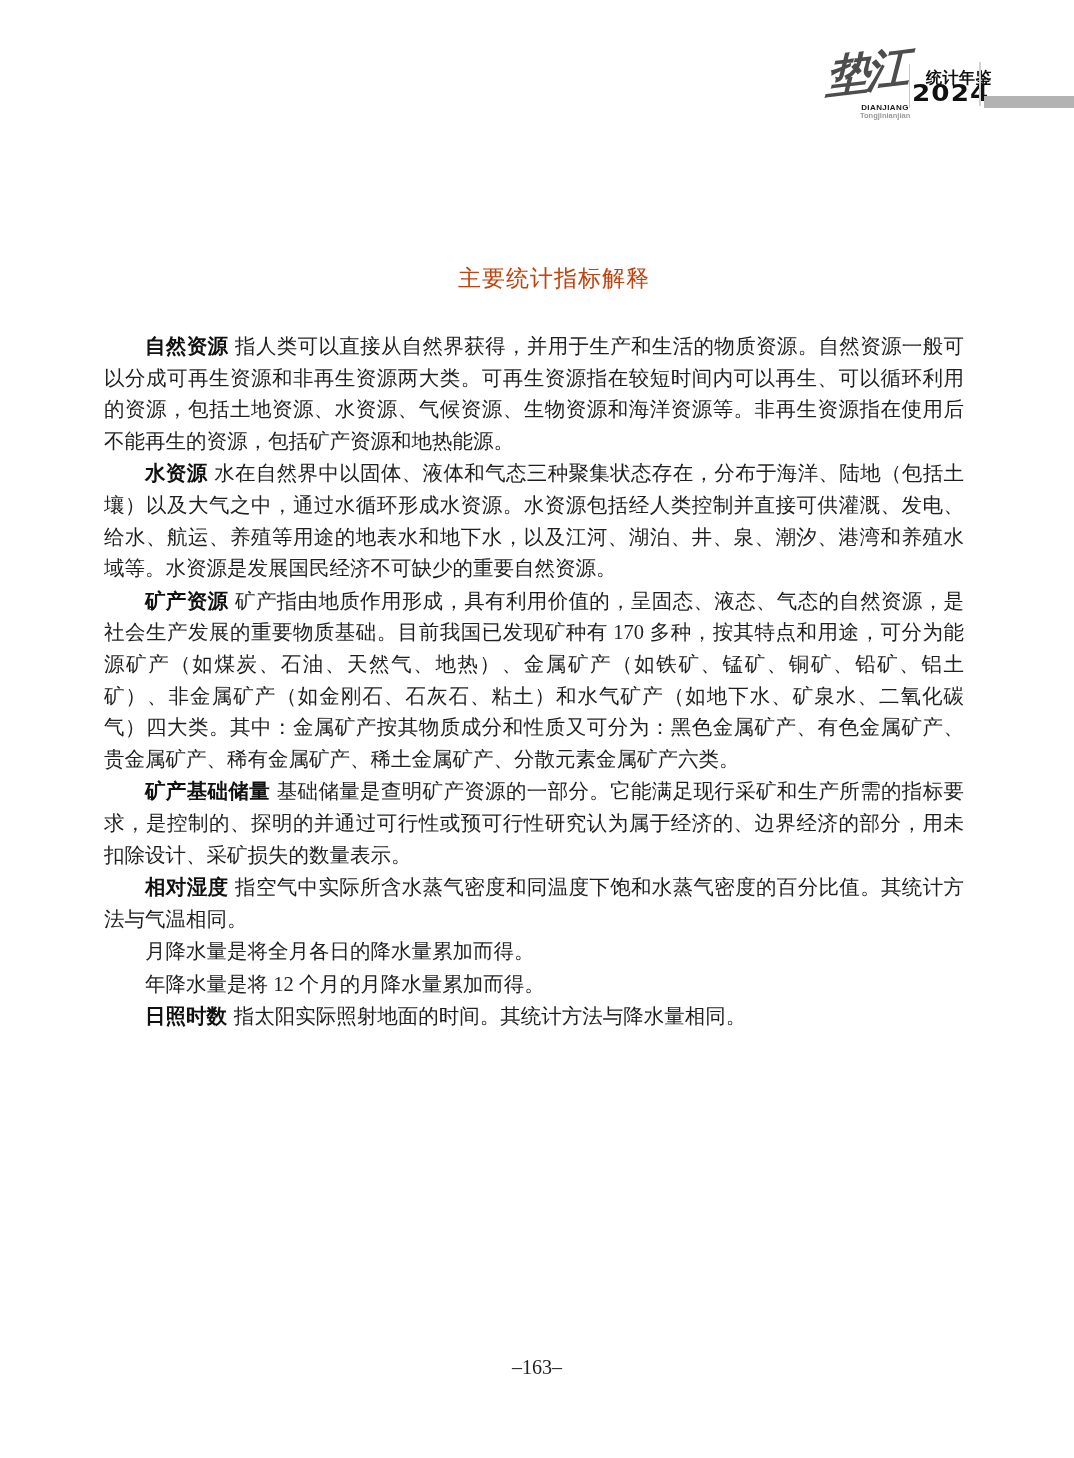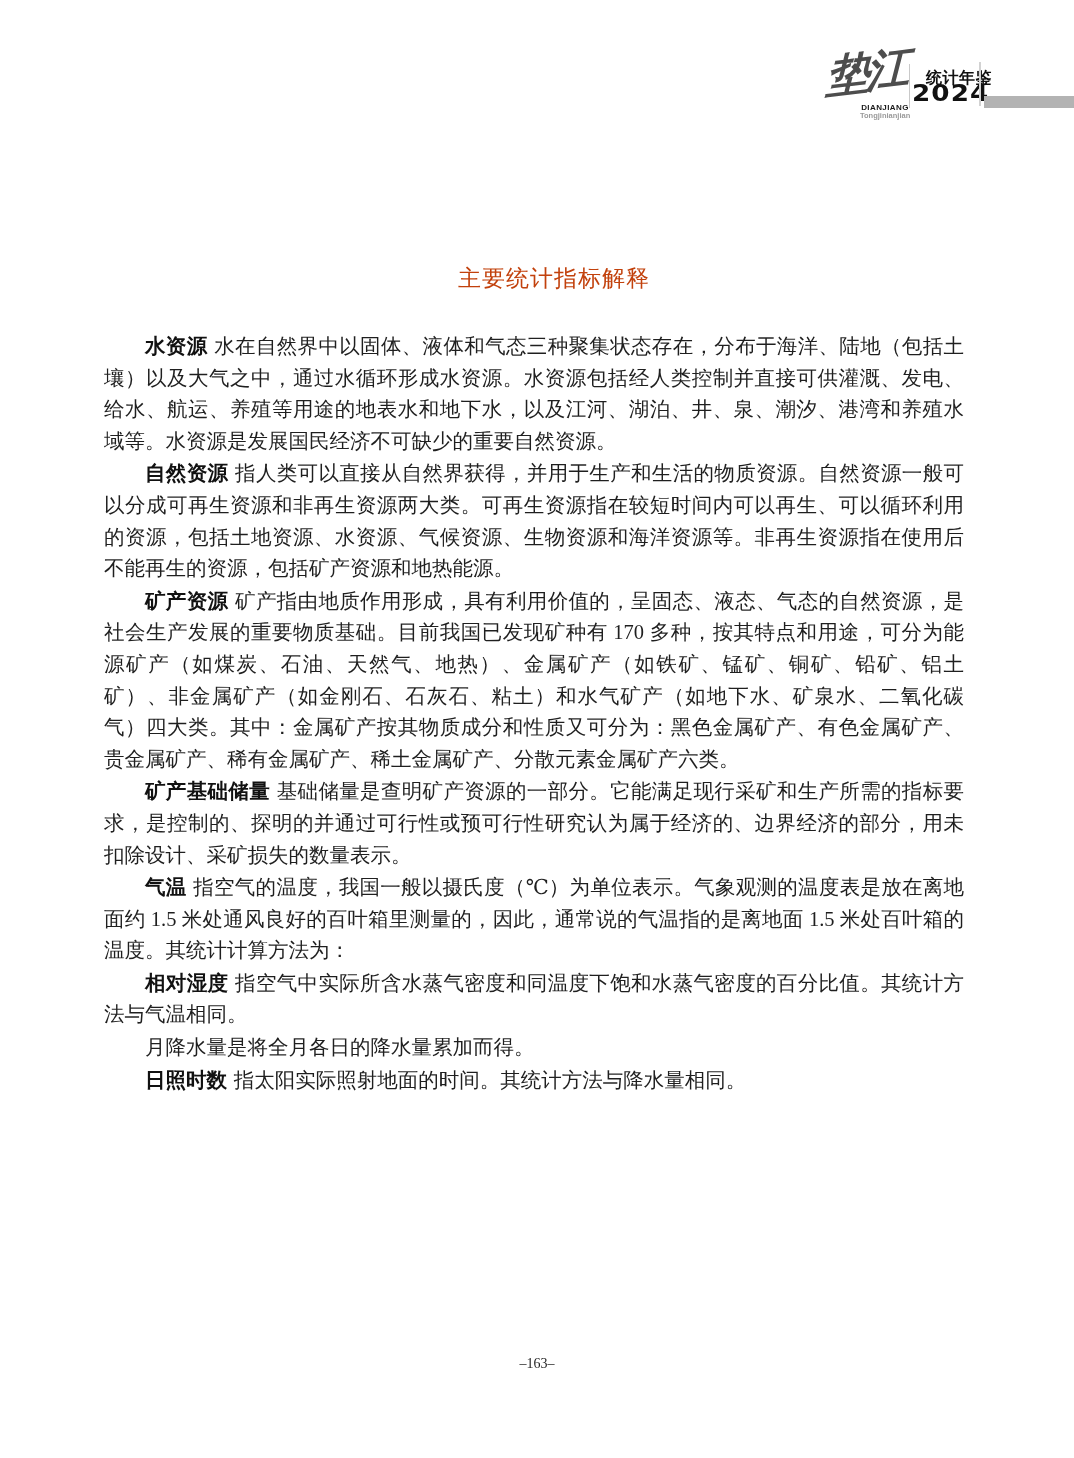--- a/index.html
+++ b/index.html
@@ -77,21 +77,21 @@
     font-family: "Liberation Sans", "DejaVu Sans", sans-serif;
     font-weight: 700;
     color: #111;
   }
   .term:not(:empty) { margin-right: 0.33em; }
 
   
   .footer {
     position: absolute; left: 0; top: 1356px; width: 100%;
     text-align: center;
-    font-size: 14px; color: #1f1f1f;
+    font-size: 20px; color: #1f1f1f;
   }
 </style>
 </head>
 <body>
 
 <div class="page">
 
   <div class="logo">
     <div class="logo-script">垫江</div>
     <div class="logo-pinyin">
@@ -101,26 +101,26 @@
     <div class="logo-div1"></div>
     <div class="logo-yearbook">统计年鉴</div>
     <div class="logo-year">2024</div>
     <div class="logo-div2"></div>
   </div>
   <div class="header-bar" style="background:#b3b3b3"></div>
 
   <h1 class="doc-title">主要统计指标解释</h1>
 
   <div class="content">
+    <p><span class="term">自然资源</span><span>指人类可以直接从自然界获得，并用于生产和生活的物质资源。自然资源一般可以分成可再生资源和非再生资源两大类。可再生资源指在较短时间内可以再生、可以循环利用的资源，包括土地资源、水资源、气候资源、生物资源和海洋资源等。非再生资源指在使用后不能再生的资源，包括矿产资源和地热能源。</span></p>
     <p><span class="term">水资源</span><span>水在自然界中以固体、液体和气态三种聚集状态存在，分布于海洋、陆地（包括土壤）以及大气之中，通过水循环形成水资源。水资源包括经人类控制并直接可供灌溉、发电、给水、航运、养殖等用途的地表水和地下水，以及江河、湖泊、井、泉、潮汐、港湾和养殖水域等。水资源是发展国民经济不可缺少的重要自然资源。</span></p>
-    <p><span class="term">自然资源</span><span>指人类可以直接从自然界获得，并用于生产和生活的物质资源。自然资源一般可以分成可再生资源和非再生资源两大类。可再生资源指在较短时间内可以再生、可以循环利用的资源，包括土地资源、水资源、气候资源、生物资源和海洋资源等。非再生资源指在使用后不能再生的资源，包括矿产资源和地热能源。</span></p>
     <p><span class="term">矿产资源</span><span>矿产指由地质作用形成，具有利用价值的，呈固态、液态、气态的自然资源，是社会生产发展的重要物质基础。目前我国已发现矿种有 170 多种，按其特点和用途，可分为能源矿产（如煤炭、石油、天然气、地热）、金属矿产（如铁矿、锰矿、铜矿、铅矿、铝土矿）、非金属矿产（如金刚石、石灰石、粘土）和水气矿产（如地下水、矿泉水、二氧化碳气）四大类。其中：金属矿产按其物质成分和性质又可分为：黑色金属矿产、有色金属矿产、贵金属矿产、稀有金属矿产、稀土金属矿产、分散元素金属矿产六类。</span></p>
     <p><span class="term">矿产基础储量</span><span>基础储量是查明矿产资源的一部分。它能满足现行采矿和生产所需的指标要求，是控制的、探明的并通过可行性或预可行性研究认为属于经济的、边界经济的部分，用未扣除设计、采矿损失的数量表示。</span></p>
-    <p><span class="term">气温</span><span>指空气的温度，我国一般以摄氏度（℃）为单位表示。气象观测的温度表是放在离地面约 1.5 米处通风良好的百叶箱里测量的，因此，通常说的气温指的是离地面 1.5 米处百叶箱的温度。其统计计算方法为：</span></p>
     <p><span class="term">相对湿度</span><span>指空气中实际所含水蒸气密度和同温度下饱和水蒸气密度的百分比值。其统计方法与气温相同。</span></p>
     <p><span class="term"></span><span>月降水量是将全月各日的降水量累加而得。</span></p>
+    <p><span class="term"></span><span>年降水量是将 12 个月的月降水量累加而得。</span></p>
     <p><span class="term">日照时数</span><span>指太阳实际照射地面的时间。其统计方法与降水量相同。</span></p>
 
   </div>
 
   <div class="footer">–163–</div>
 
 </div>
 
 </body></html>

